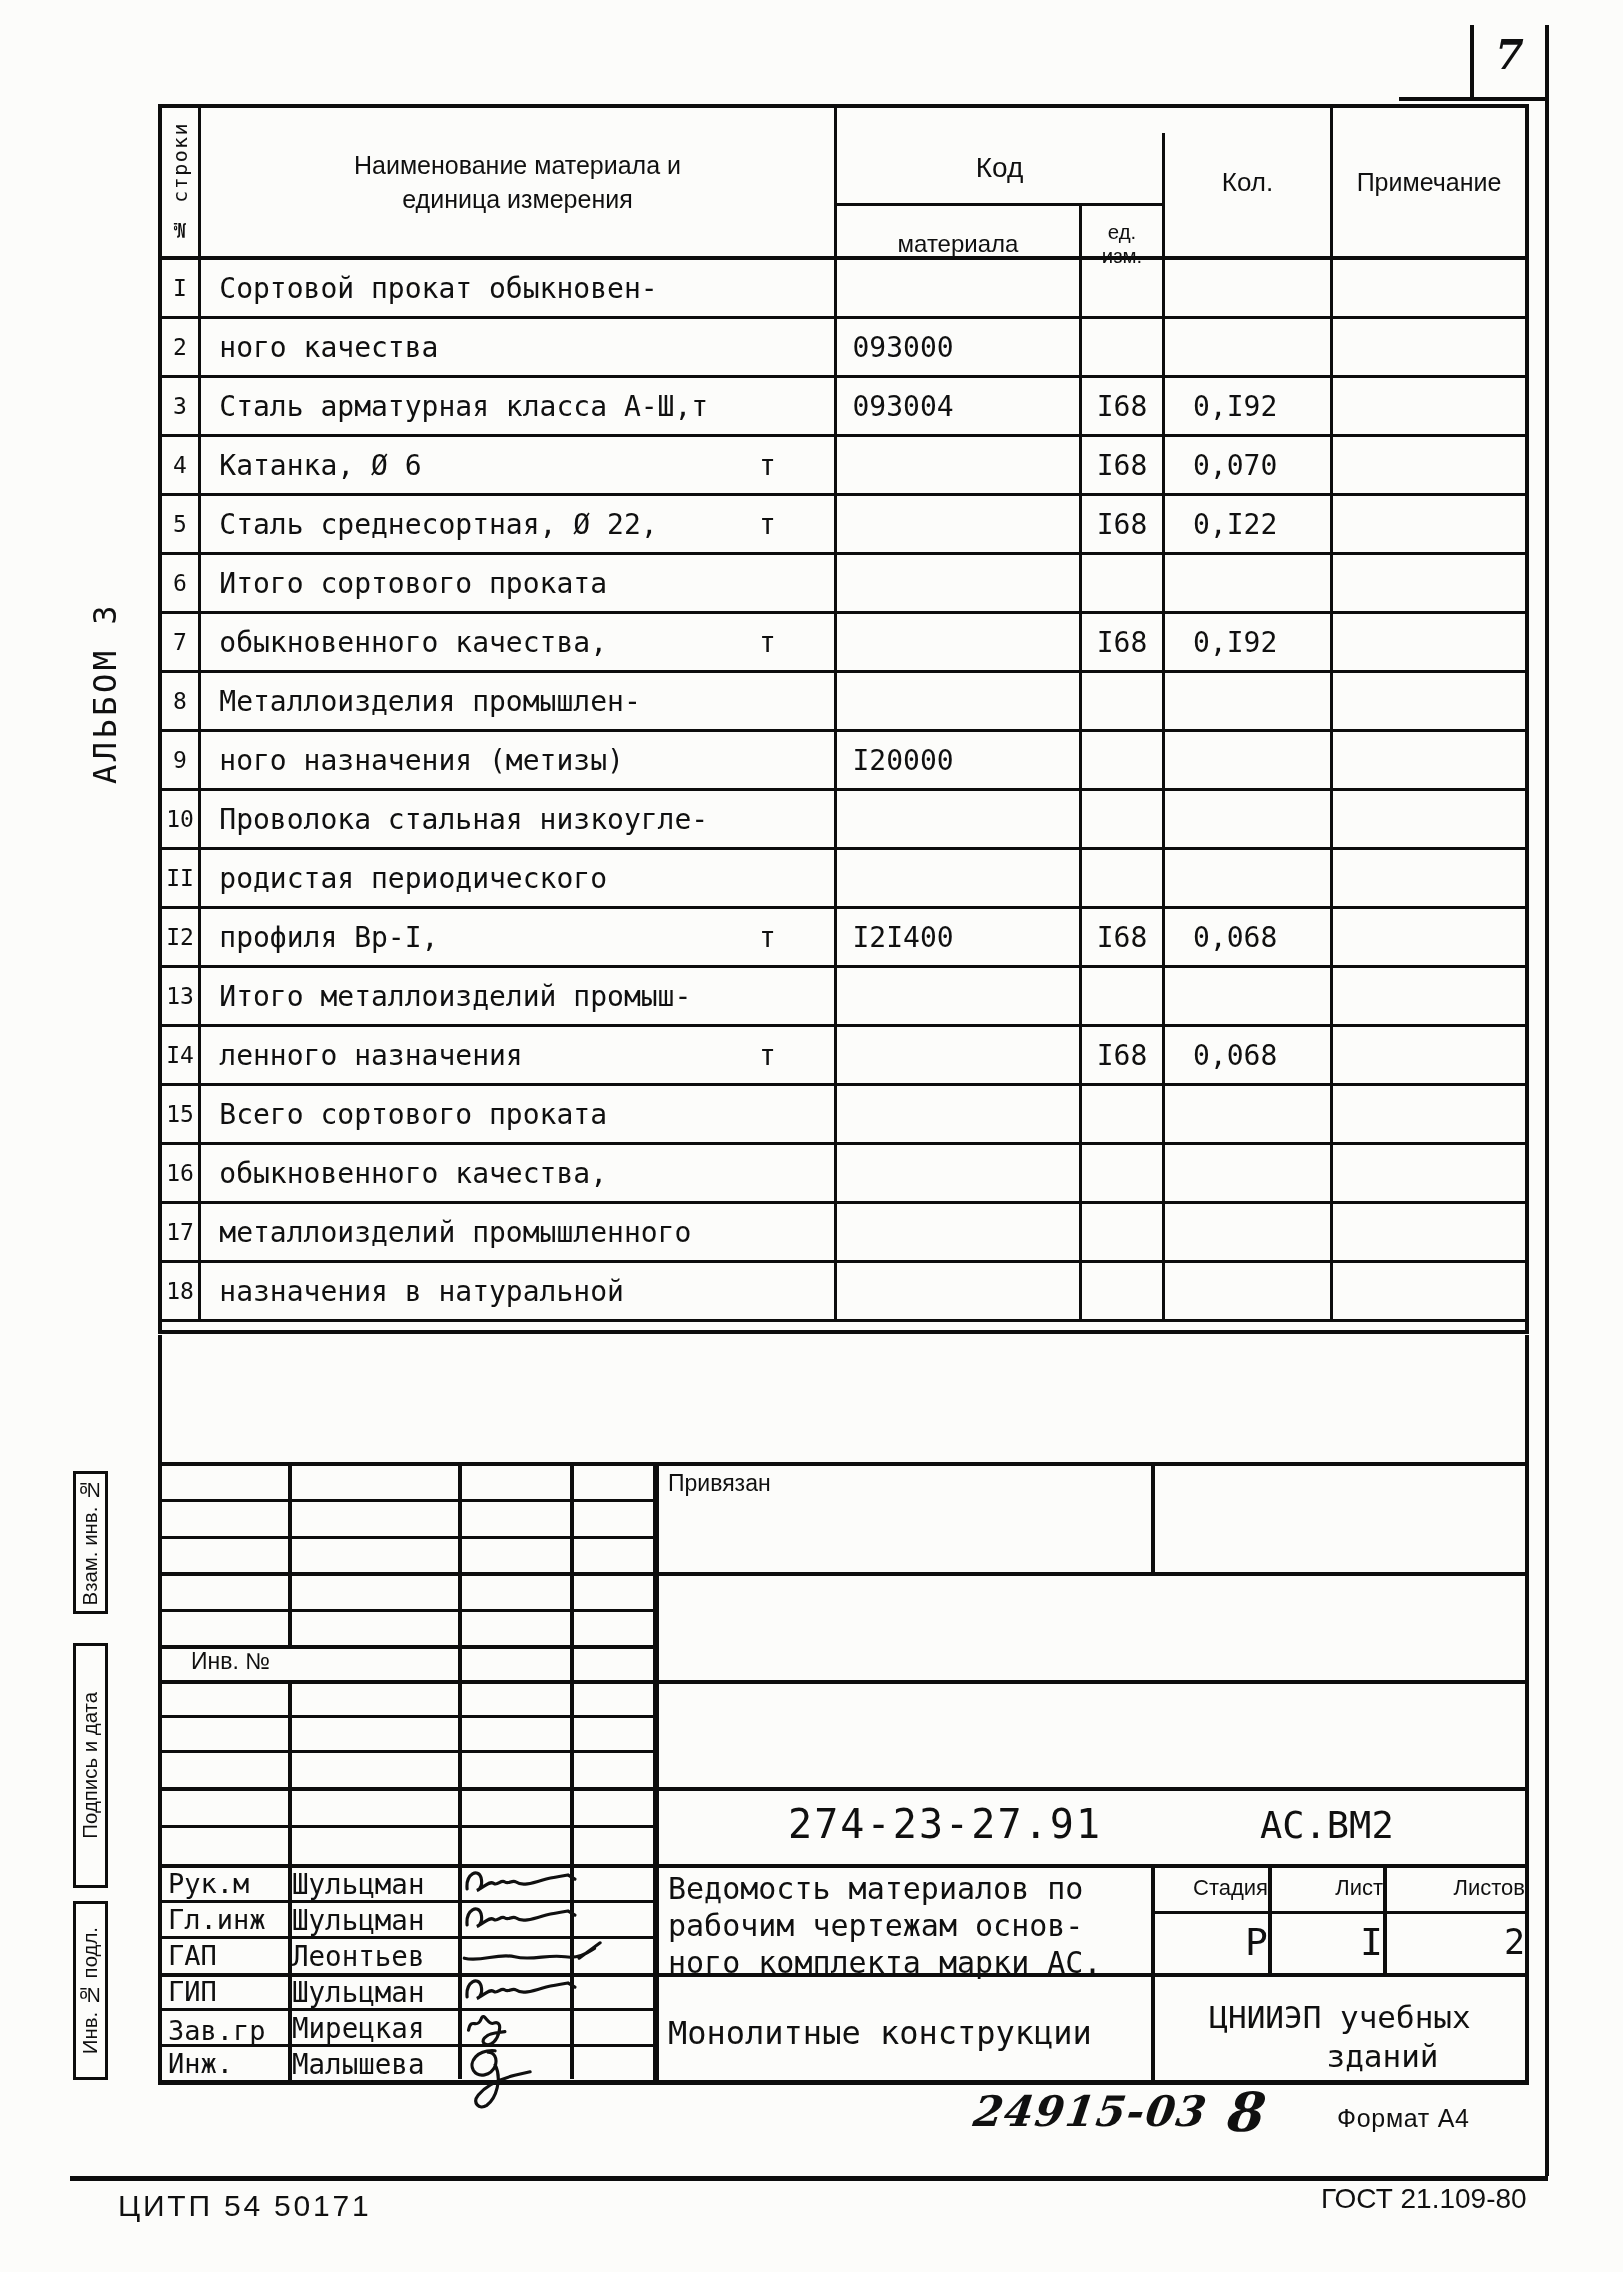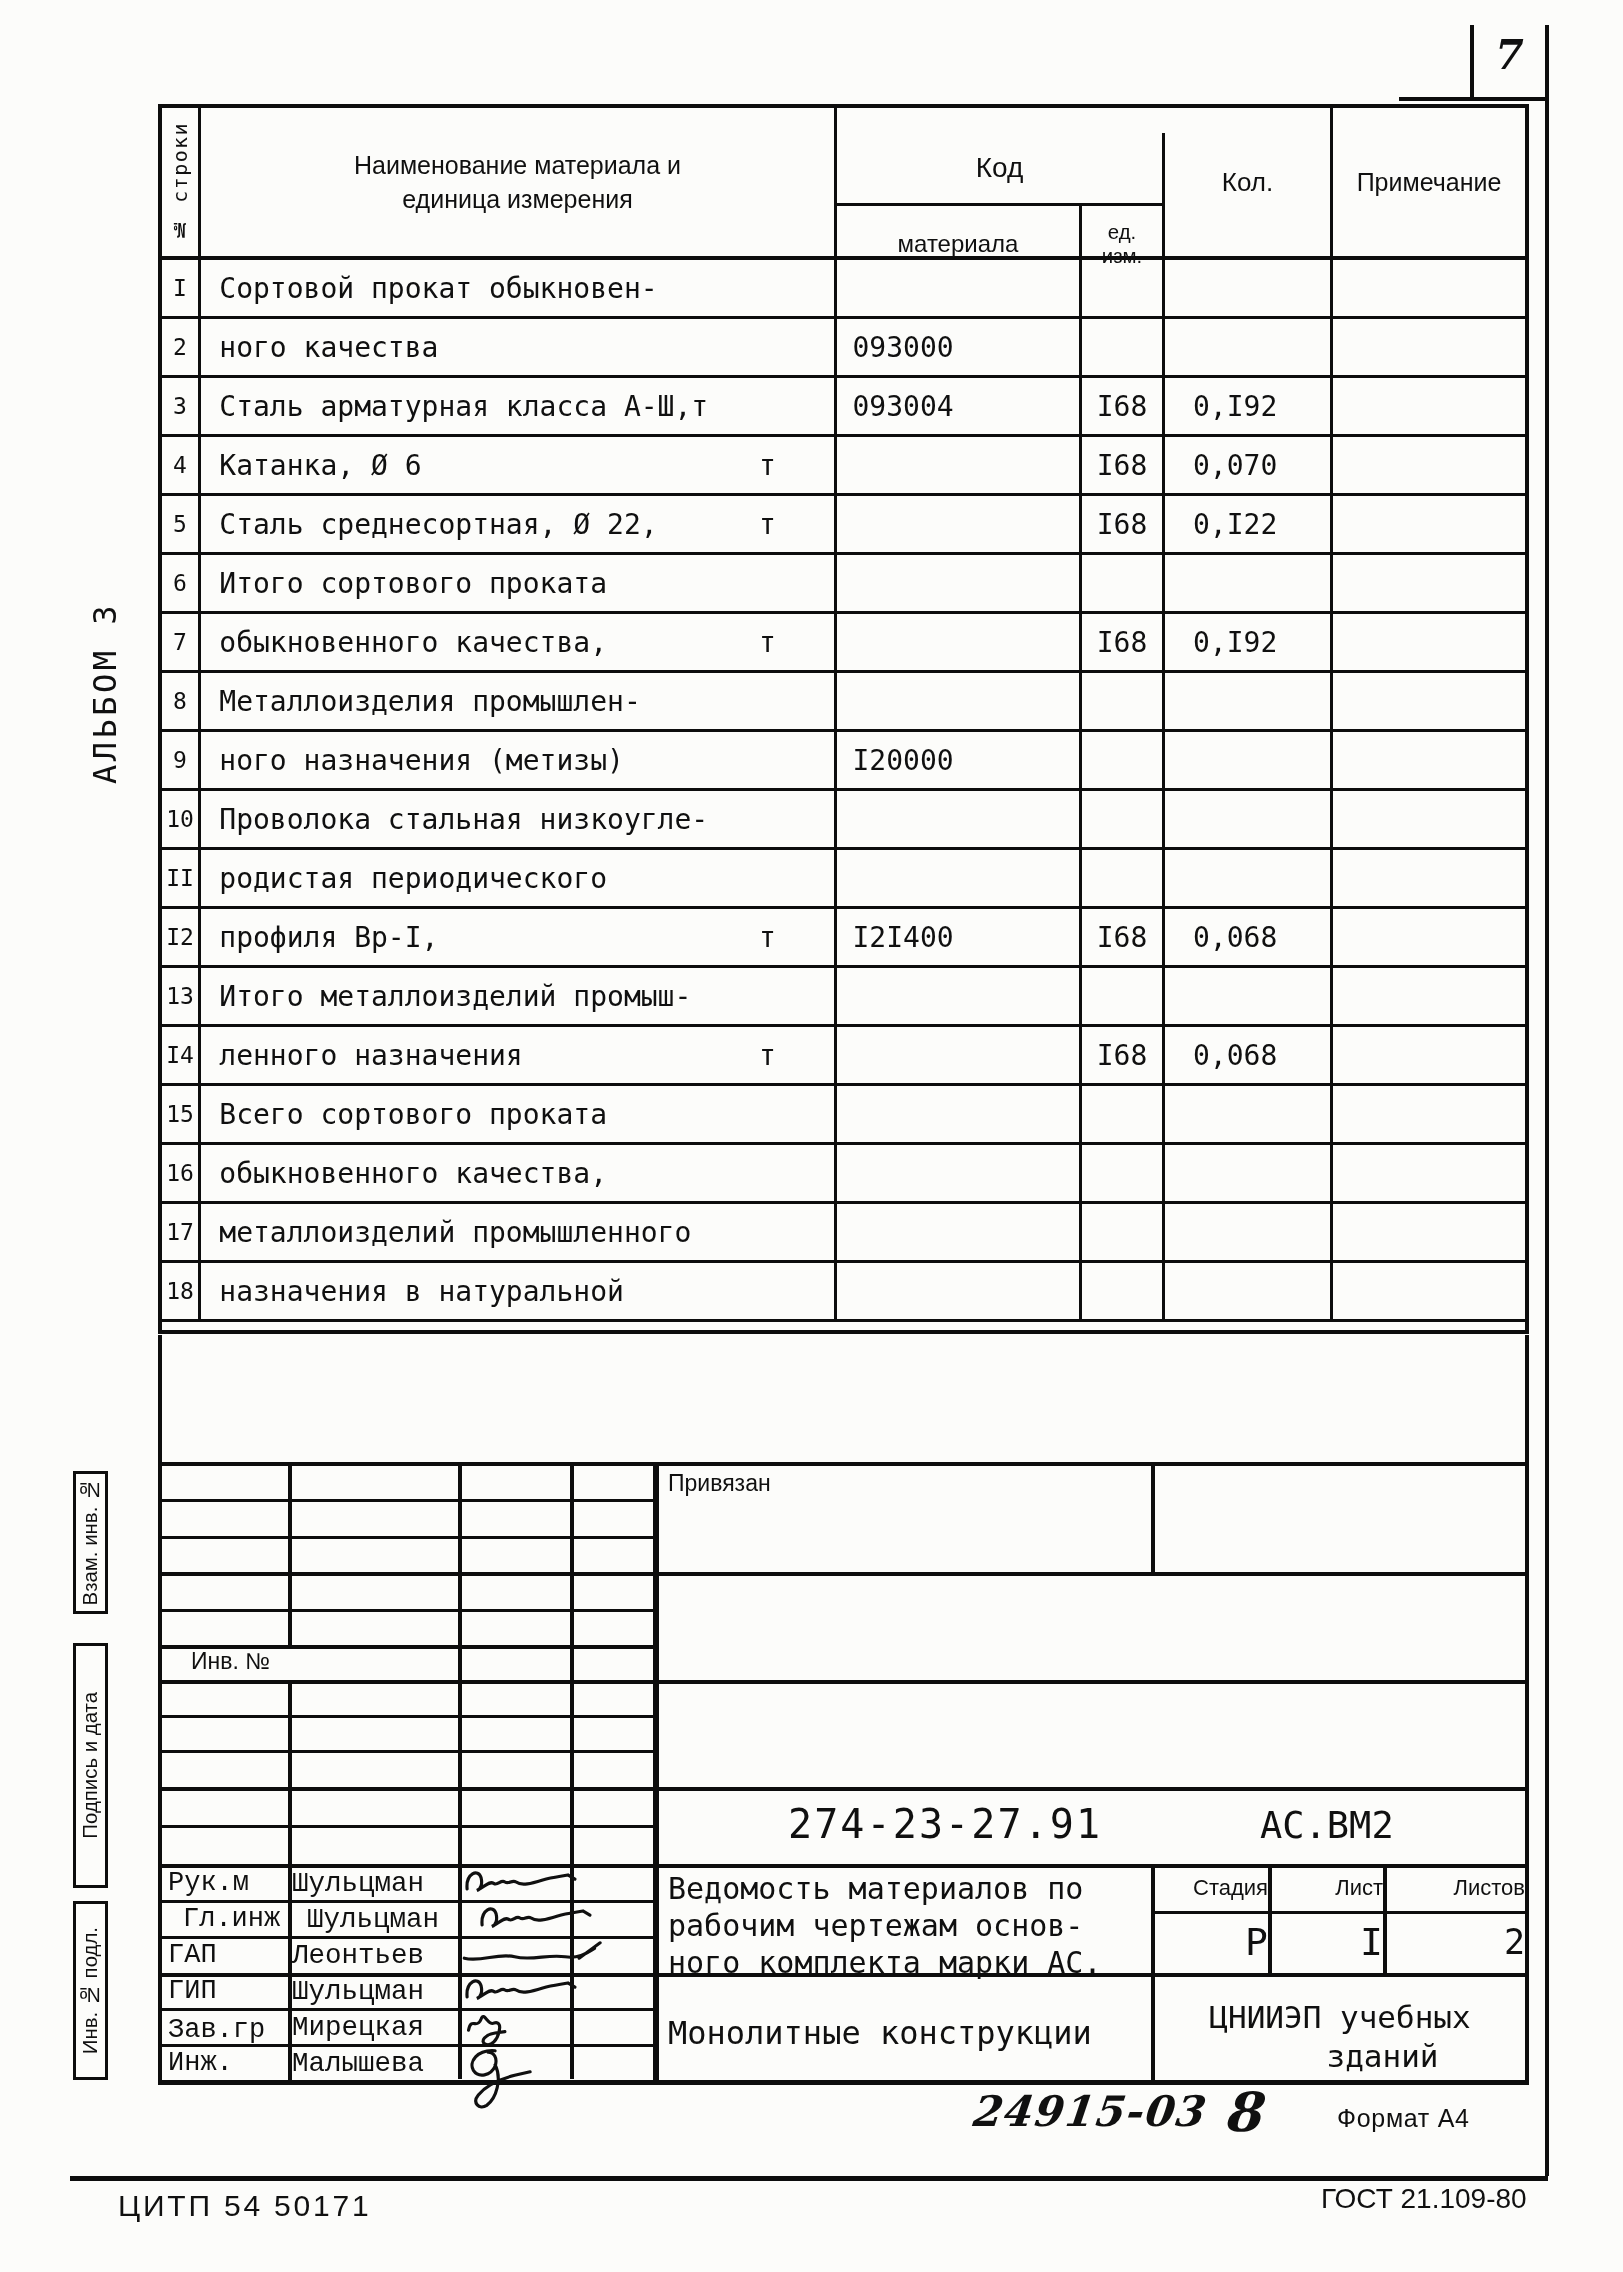--- a/index.html
+++ b/index.html
@@ -33,21 +33,21 @@
   .tname{padding-left:18.3px;position:relative;}
   .tunit{position:absolute;left:558px;top:0;height:100%;display:flex;align-items:center;}
   .tcode{padding-left:15.5px;}
   .ted{justify-content:center;}
   .tqty{padding-left:28px;}
   
   .cellText{position:absolute;font-size:24px;}
   .stripBox{position:absolute;width:35px;border:3.5px solid #0d0d0d;box-sizing:border-box;
             display:flex;align-items:center;justify-content:center;background:#fcfcfa;}
   .stripBox span{writing-mode:vertical-rl;transform:rotate(180deg);font-size:20.4px;font-family:"Liberation Sans",sans-serif;white-space:nowrap;}
-  .sigrow span{position:absolute;font-family:Liberation Mono, monospace;}
+  .sigrow span{position:absolute;}
   .cc{display:flex;align-items:center;justify-content:flex-end;position:absolute;}
   svg.sig{position:absolute;overflow:visible;}
   svg.sig path{fill:none;stroke:#101010;stroke-width:4.5;stroke-linecap:round;}
 </style>
 </head>
 <body>
 
 <div id="page">
 
   <div class="ln" style="left:1545px;top:25px;width:4.2px;height:2151px;"></div>
@@ -313,21 +313,21 @@
   </div>
 
   <div id="sig-rows">
       <div class="abs sigrow" style="left: 158px; top: 1864px; width: 498px; height: 36px;">
         <span class="tw" style="left: 10px; top: 3.5px; font-size: 27px; white-space: nowrap;">Рук.м</span>
         <span class="tw" style="left: 134px; top: 3.5px; font-size: 27.5px; white-space: nowrap;">Шульцман</span>
         <svg class="sig" viewBox="0 0 200 60" width="141" height="42" style="left: 303px; top: -2.8px;">
           <path d="M8 40 C6 18 24 10 28 24 C30 32 28 40 22 42 C34 36 40 28 46 32 C52 36 56 26 62 30 C68 34 72 26 78 30 C86 36 100 32 116 27 C130 23 142 22 152 20 L162 26"></path>
         </svg>
       </div>
-      <div class="abs sigrow" style="left: 173px; top: 1900px; width: 498px; height: 36px;">
+      <div class="abs sigrow" style="left: 158px; top: 1900px; width: 498px; height: 36px;">
         <span class="tw" style="left: 10px; top: 3.5px; font-size: 27px; white-space: nowrap;">Гл.инж</span>
         <span class="tw" style="left: 134px; top: 3.5px; font-size: 27.5px; white-space: nowrap;">Шульцман</span>
         <svg class="sig" viewBox="0 0 200 60" width="141" height="42" style="left: 303px; top: -2.8px;">
           <path d="M8 40 C6 18 24 10 28 24 C30 32 28 40 22 42 C34 36 40 28 46 32 C52 36 56 26 62 30 C68 34 72 26 78 30 C86 36 100 32 116 27 C130 23 142 22 152 20 L162 26"></path>
         </svg>
       </div>
       <div class="abs sigrow" style="left: 158px; top: 1936px; width: 498px; height: 36px;">
         <span class="tw" style="left: 10px; top: 3.5px; font-size: 27px; white-space: nowrap;">ГАП</span>
         <span class="tw" style="left: 134px; top: 3.5px; font-size: 27.5px; white-space: nowrap;">Леонтьев</span>
         <svg class="sig" viewBox="0 0 200 60" width="141" height="42" style="left: 303px; top: -2.8px;">

